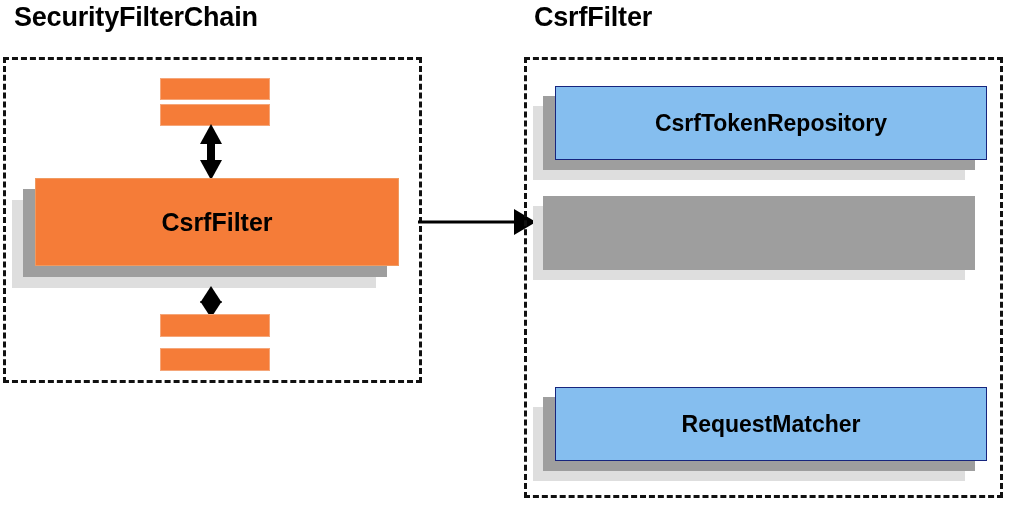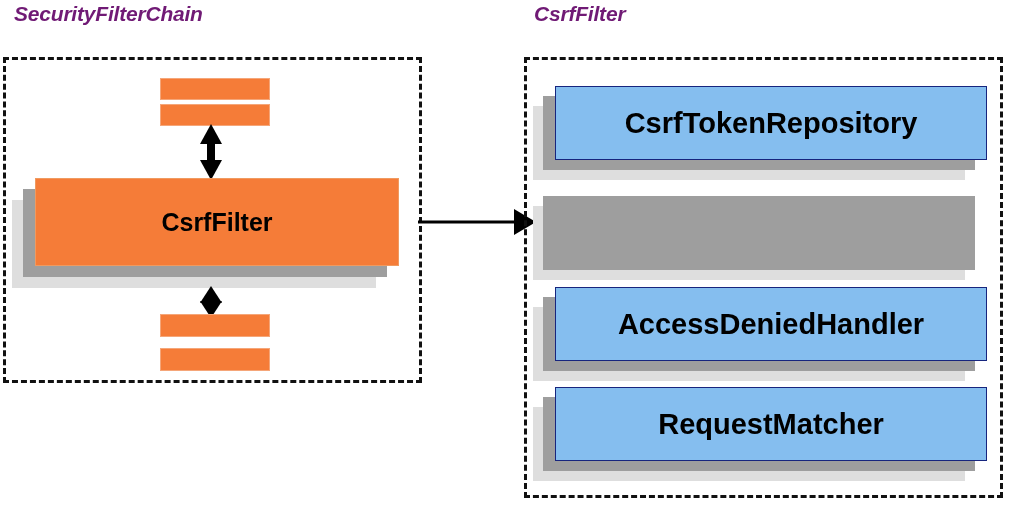--- a/index.html
+++ b/index.html
@@ -19,25 +19,24 @@
     left: 0; top: 0;
     width: 1010px;
     height: 505px;
   }
 
   
   .panel-title {
     position: absolute;
     font-family: "Liberation Sans", sans-serif;
     font-weight: bold;
-    font-size: 21px;
-    color: #701a75;
+    font-size: 27px;
+    color: #000000;
     white-space: nowrap;
     letter-spacing: -0.2px;
-    font-style: italic;
   }
   #title-left  { left: 14px;  top: 2px; }
   #title-right { left: 534px; top: 2px; }
 
   
   .dashed-panel {
     position: absolute;
     border: 3px dashed #111111;
     box-sizing: border-box;
     background: transparent;
@@ -101,21 +100,21 @@
   #arrow-down { left: 198px; top: 286px; width: 26px; height: 32px; }
 
   
   #arrow-connector { position: absolute; left: 418px; top: 208px; width: 118px; height: 28px; }
 
   
   .blue-stack .face {
     background: #85beef;
     border: 1px solid #17257e;
   }
-  .blue-stack .face .label { font-size: 29px; }
+  .blue-stack .face .label { font-size: 23px; }
 
   #box-csrftokenrepository    { left: 533px; top: 86px;  width: 470px; height: 94px; }
   #box-csrftokenrequesthandler{ left: 533px; top: 186px; width: 470px; height: 94px; }
   #box-accessdeniedhandler    { left: 533px; top: 287px; width: 470px; height: 94px; }
   #box-requestmatcher         { left: 533px; top: 387px; width: 470px; height: 94px; padding-left: 20px; }
 
   .blue-stack .shadow-near { left: 10px; top: 10px;  width: 432px; height: 74px; }
   .blue-stack .shadow-far  { left: 0px;  top: 20px;  width: 432px; height: 74px; }
   .blue-stack .face        { left: 22px; top: 0px;   width: 432px; height: 74px; }
 </style>
@@ -175,27 +174,20 @@
     <div class="face">
       <span class="label">CsrfTokenRepository</span>
     </div>
   </div>
 
   <div class="stack blue-stack" id="box-csrftokenrequesthandler">
     <div class="shadow-far"></div>
     <div class="shadow-near"></div>
   </div>
 
-  <div class="stack blue-stack" id="box-accessdeniedhandler">
-    <div class="shadow-far"></div>
-    <div class="shadow-near"></div>
-    <div class="face">
-      <span class="label">AccessDeniedHandler</span>
-    </div>
-  </div>
 
   <div class="stack blue-stack" id="box-requestmatcher">
     <div class="shadow-far"></div>
     <div class="shadow-near"></div>
     <div class="face">
       <span class="label">RequestMatcher</span>
     </div>
   </div>
 
 </div>

